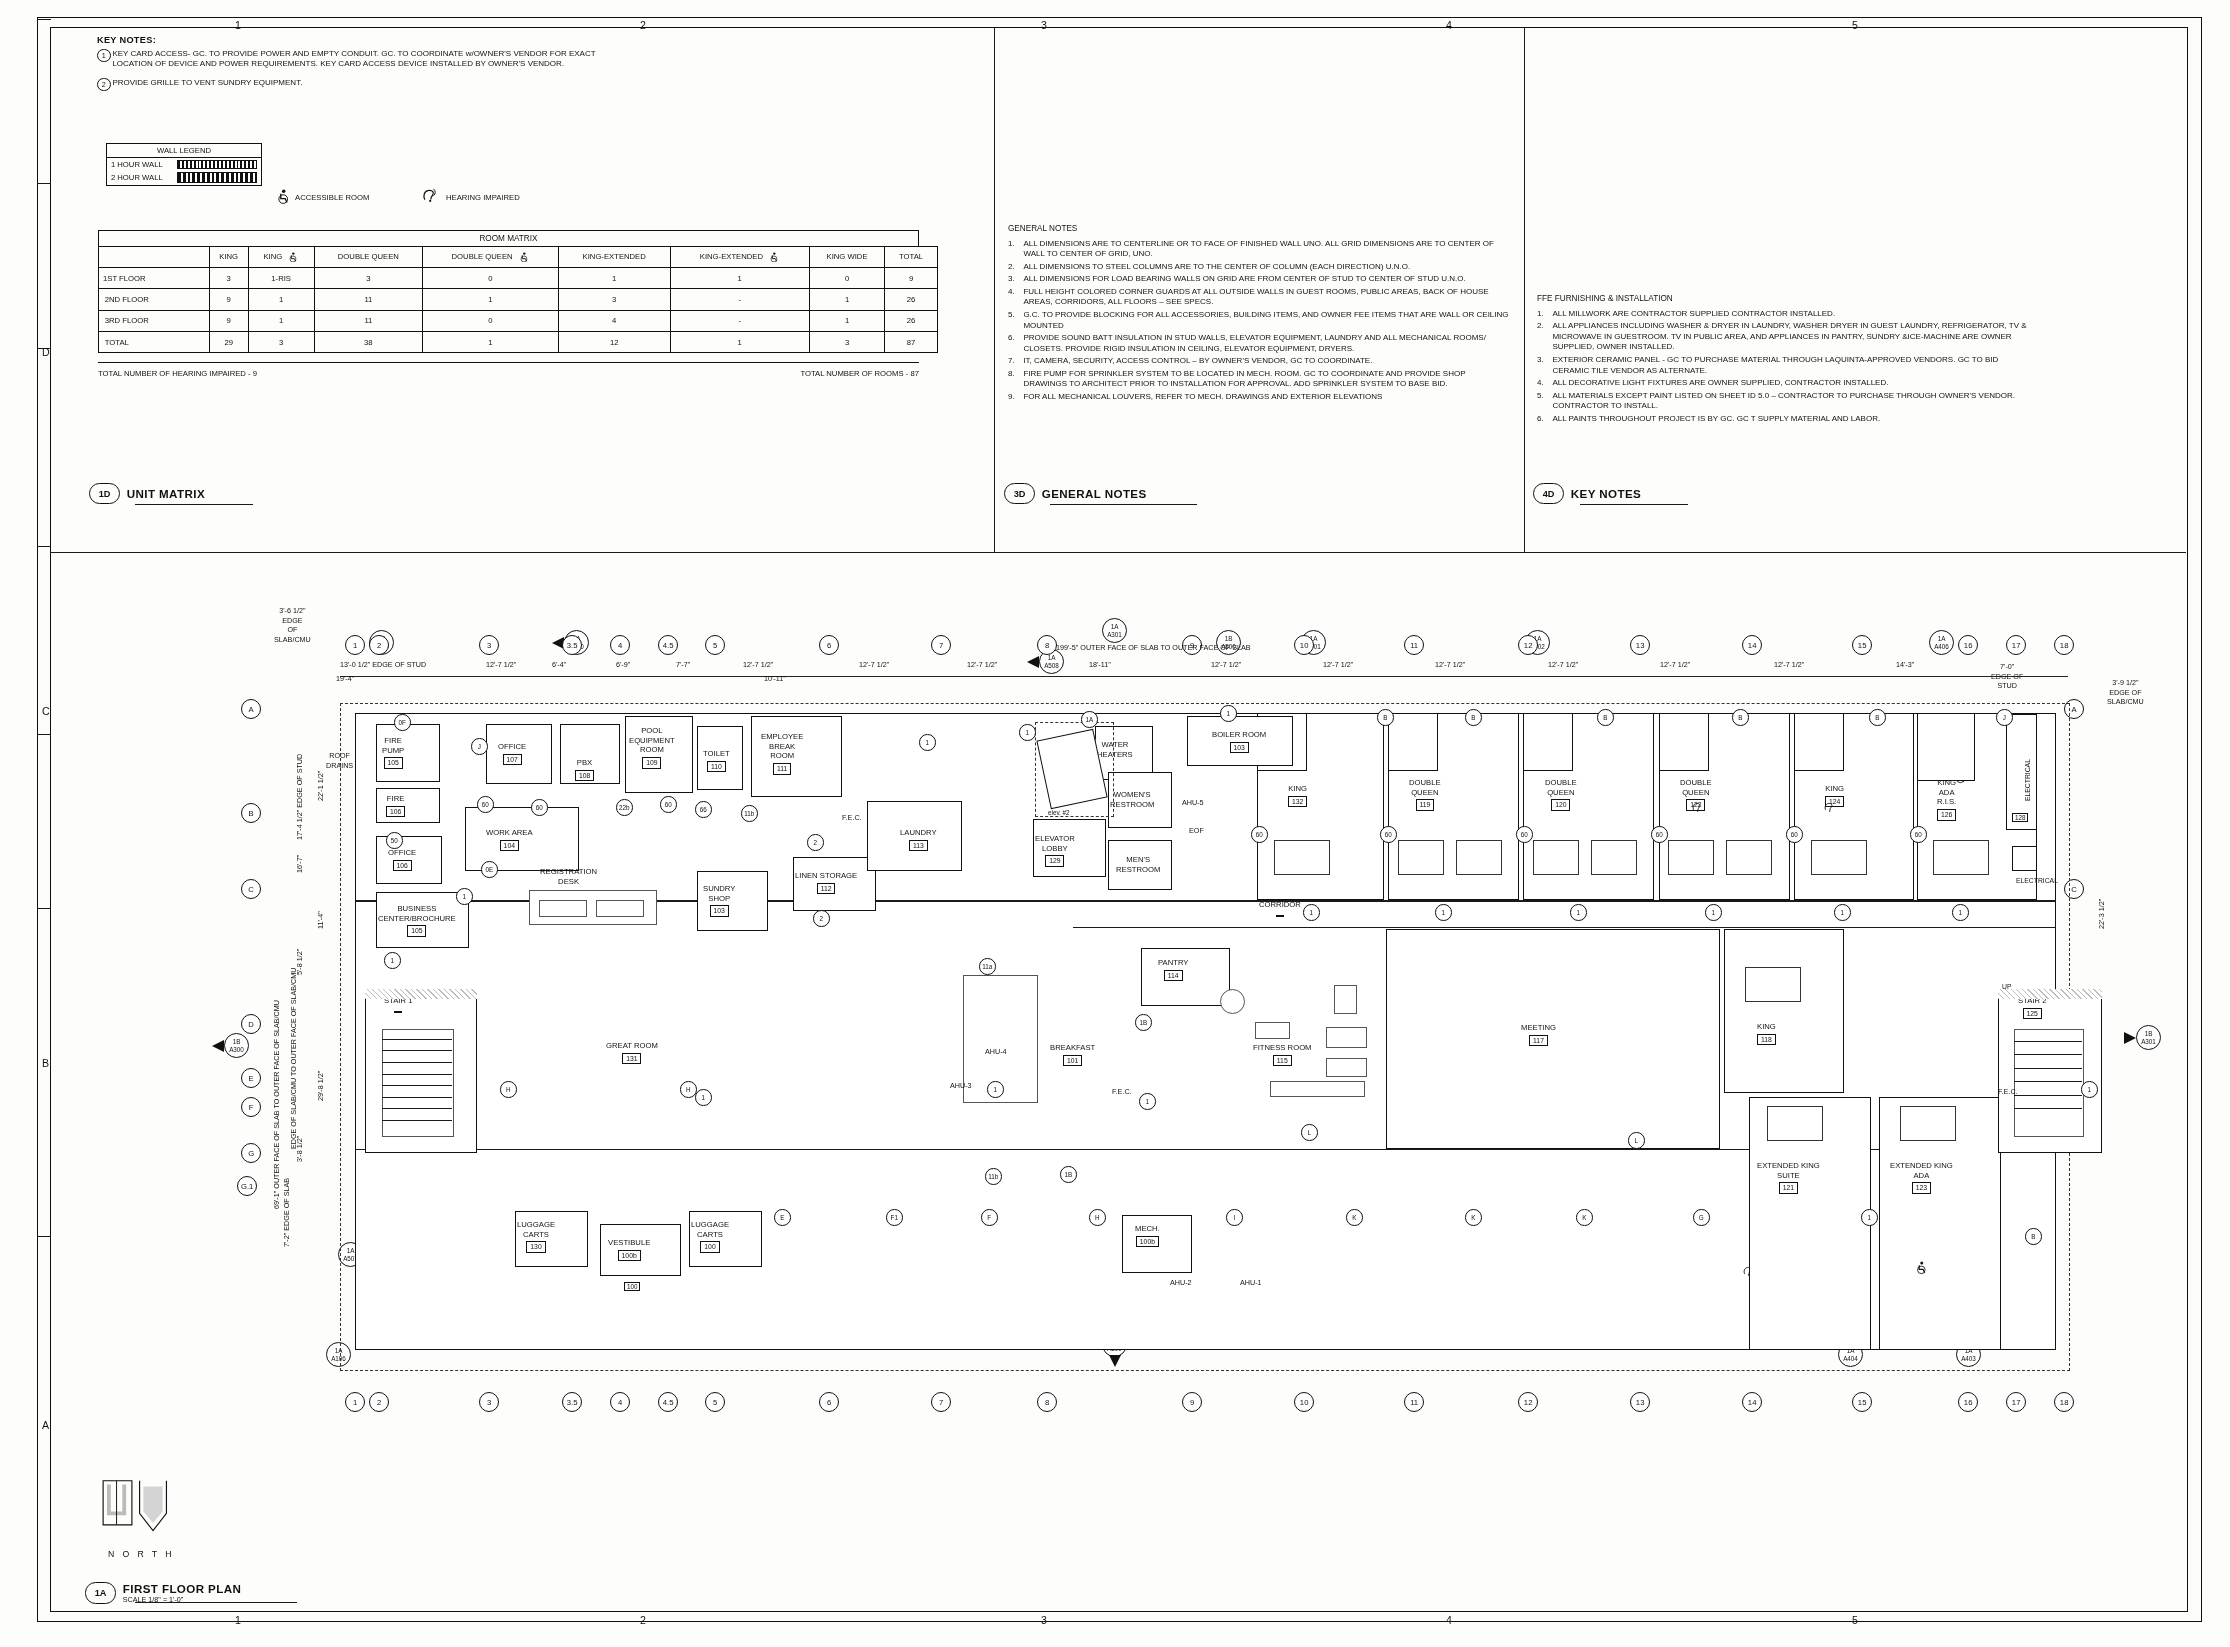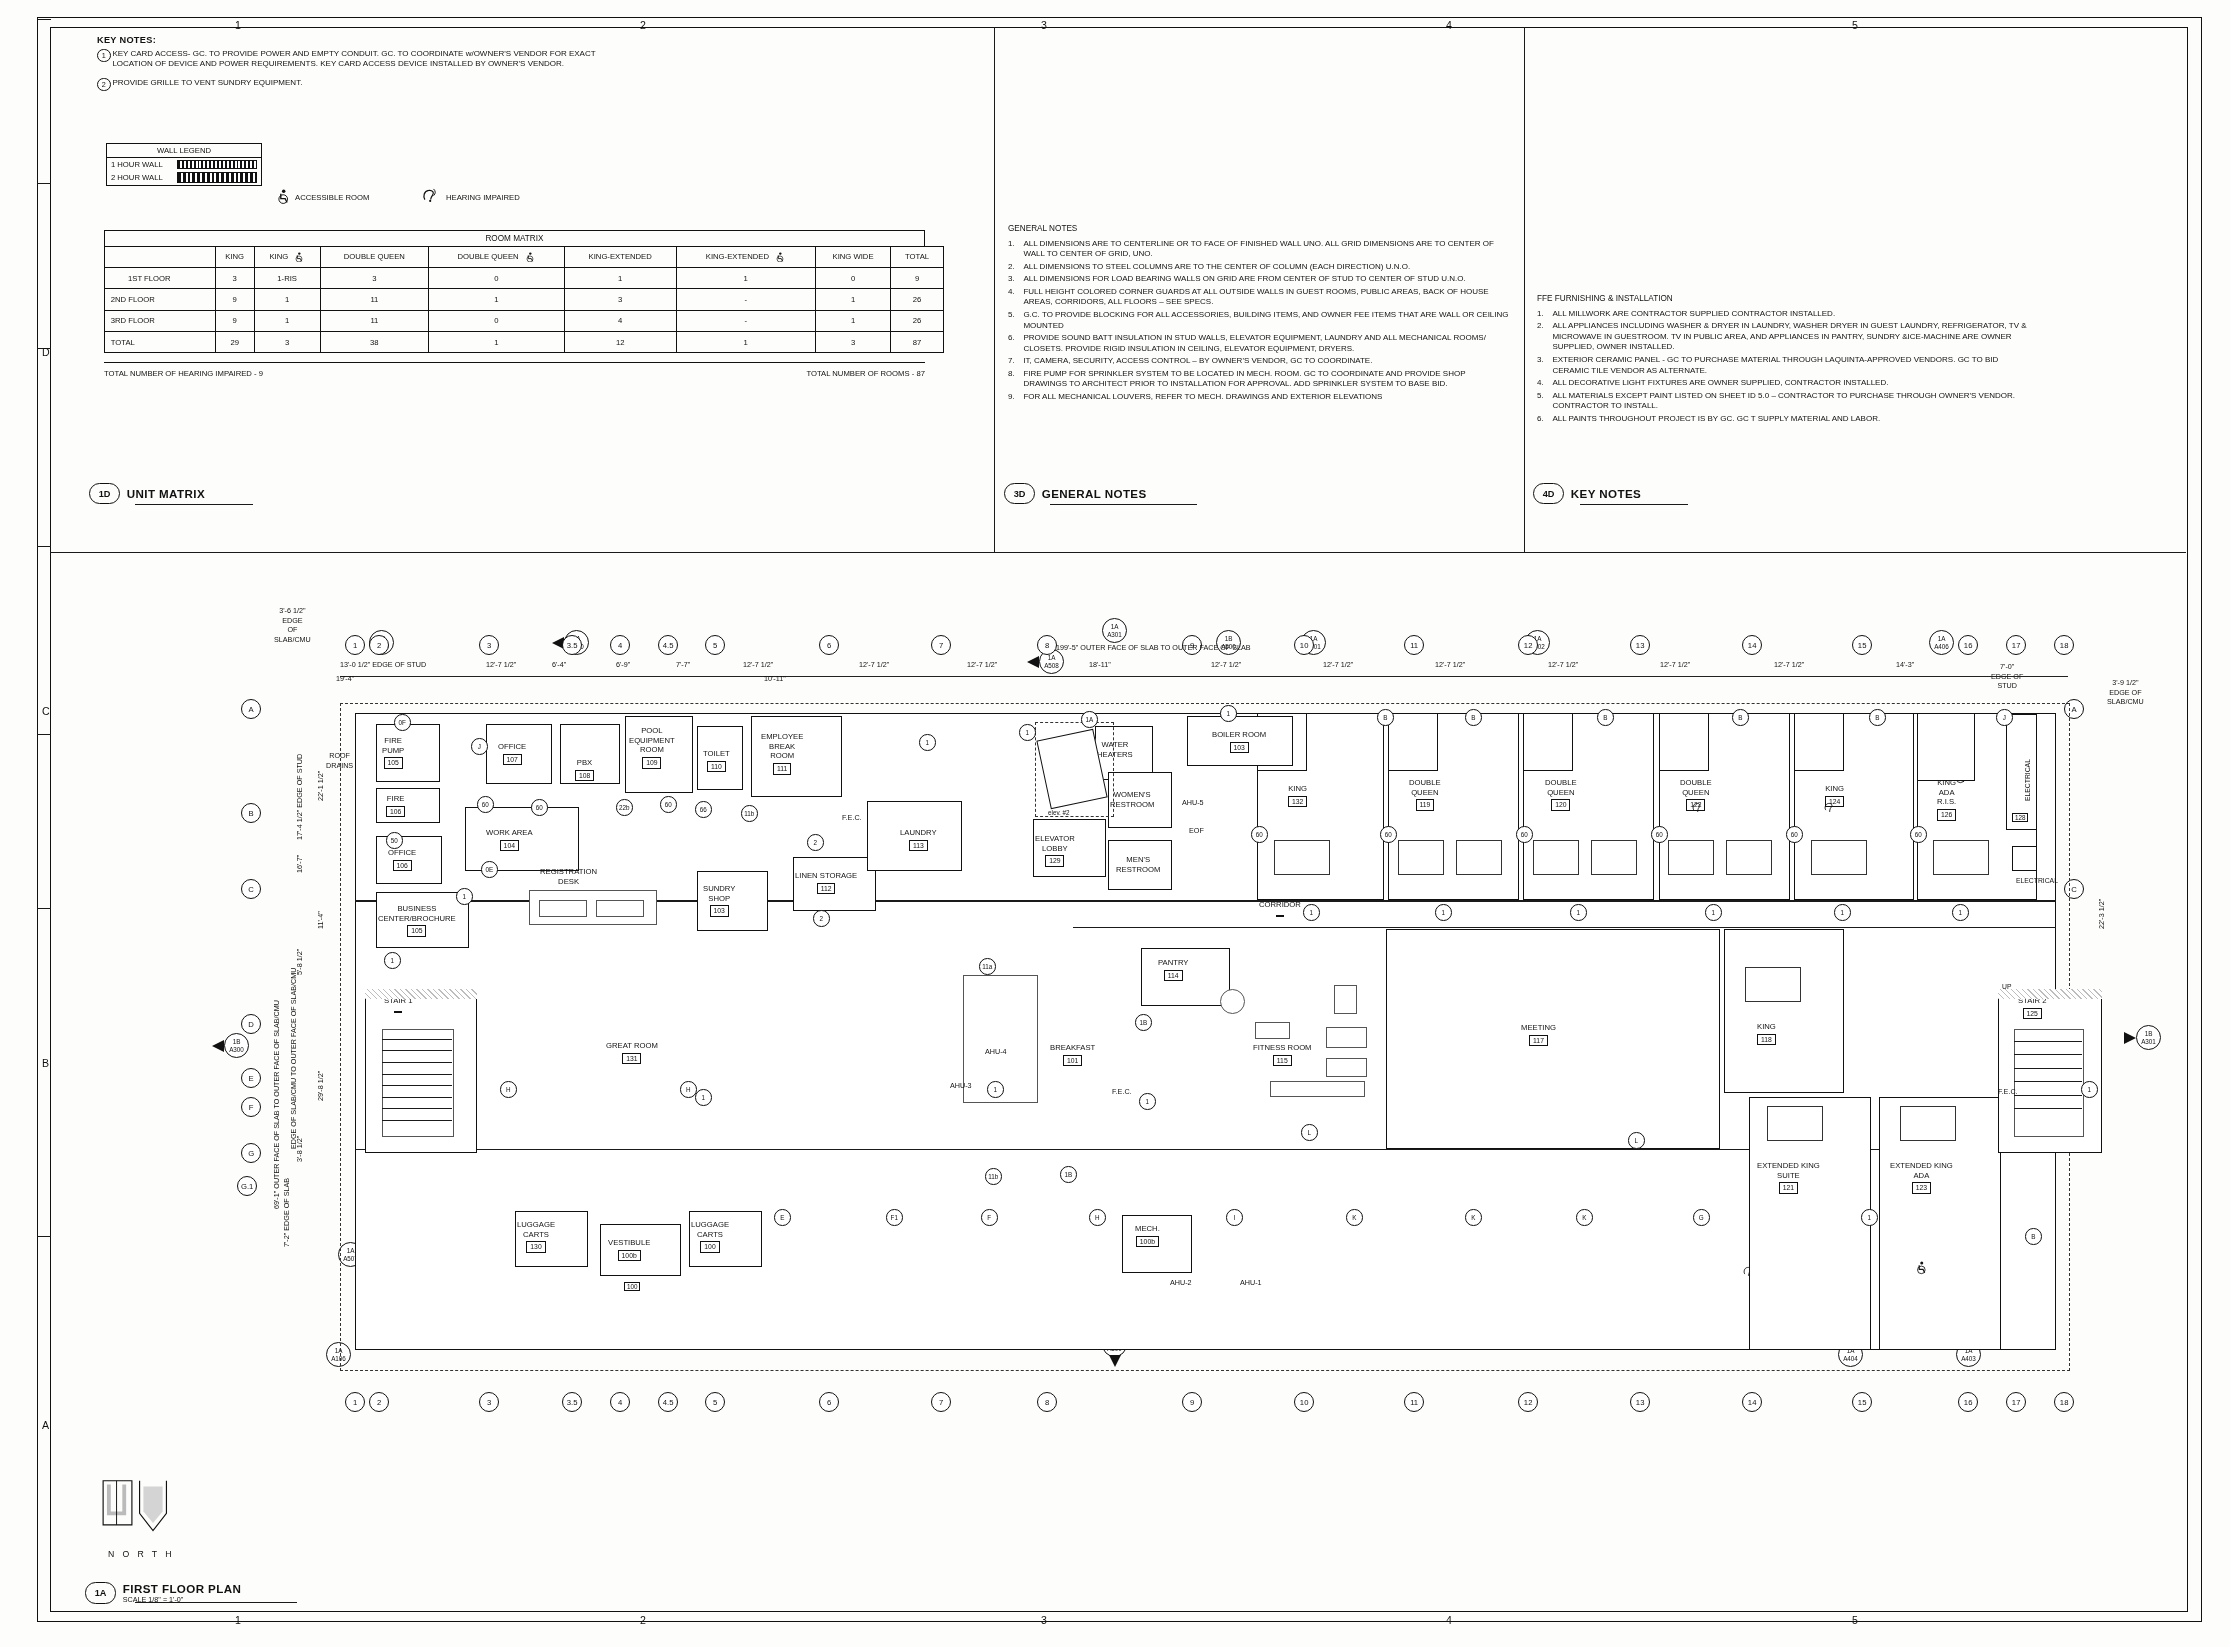--- a/index.html
+++ b/index.html
@@ -127,21 +127,21 @@
     <circle cx="7.5" cy="10.5" r="4.5" stroke="#111" stroke-width="1" fill="none"></circle>
   </svg>
   <div class="abs" style="left:295px;top:193px;font-size:7.7px;">ACCESSIBLE ROOM</div>
   <svg class="abs" style="left:421px;top:187px;" width="17.4" height="17.4" viewBox="0 0 18 18">
     <path d="M4 13 C2 10 3 4 8 3.5 C12 3 14 6 12 8.5 C10.5 10.5 10 11 10 13" stroke="#111" stroke-width="1.3" fill="none"></path>
     <circle cx="9.5" cy="14.4" r="1.1" fill="#111"></circle>
     <path d="M13 2 Q16.5 5.5 13 9" stroke="#111" stroke-width="1" fill="none"></path>
   </svg>
   <div class="abs" style="left:446px;top:193px;font-size:7.7px;">HEARING IMPAIRED</div>
 
-  <div class="abs" style="left:104px;top:230px;width:821px;">
+  <div class="abs" style="left:98px;top:230px;width:821px;">
     <div style="border:1px solid #111;border-bottom:none;text-align:center;font-size:8.2px;padding:2.9px 0;">ROOM MATRIX</div>
     <table class="matrix" style="position:relative;width:840px;">
       <tbody>
           <tr>
         <td style="width:106px;"></td>
         <td>KING</td>
         <td>
           <span>KING</span>
           <svg style="vertical-align:middle;margin-left:3.9px;" width="10.6" height="10.6" viewBox="0 0 16 16">
             <circle cx="8" cy="2.4" r="1.8" fill="#111"></circle>
@@ -164,21 +164,21 @@
           <svg style="vertical-align:middle;margin-left:3.9px;" width="10.6" height="10.6" viewBox="0 0 16 16">
             <circle cx="8" cy="2.4" r="1.8" fill="#111"></circle>
                 <path d="M5 5 L5 10 L9.5 10 L11.5 14" stroke="#111" stroke-width="1.4" fill="none"></path>
                 <circle cx="7.5" cy="10.5" r="4.5" stroke="#111" stroke-width="1" fill="none"></circle>
           </svg>
         </td>
         <td>KING WIDE</td>
         <td style="width:48px;">TOTAL</td>
       </tr>
       <tr>
-        <td style="text-align:left;padding-left:23px;margin-left:35px;">1ST FLOOR</td>
+        <td style="text-align:left;padding-left:4px;margin-left:35px;">1ST FLOOR</td>
         <td>3</td>
         <td>1-RIS</td>
         <td>3</td>
         <td>0</td>
         <td>1</td>
         <td>1</td>
         <td>0</td>
         <td>9</td>
       </tr>
       <tr>

